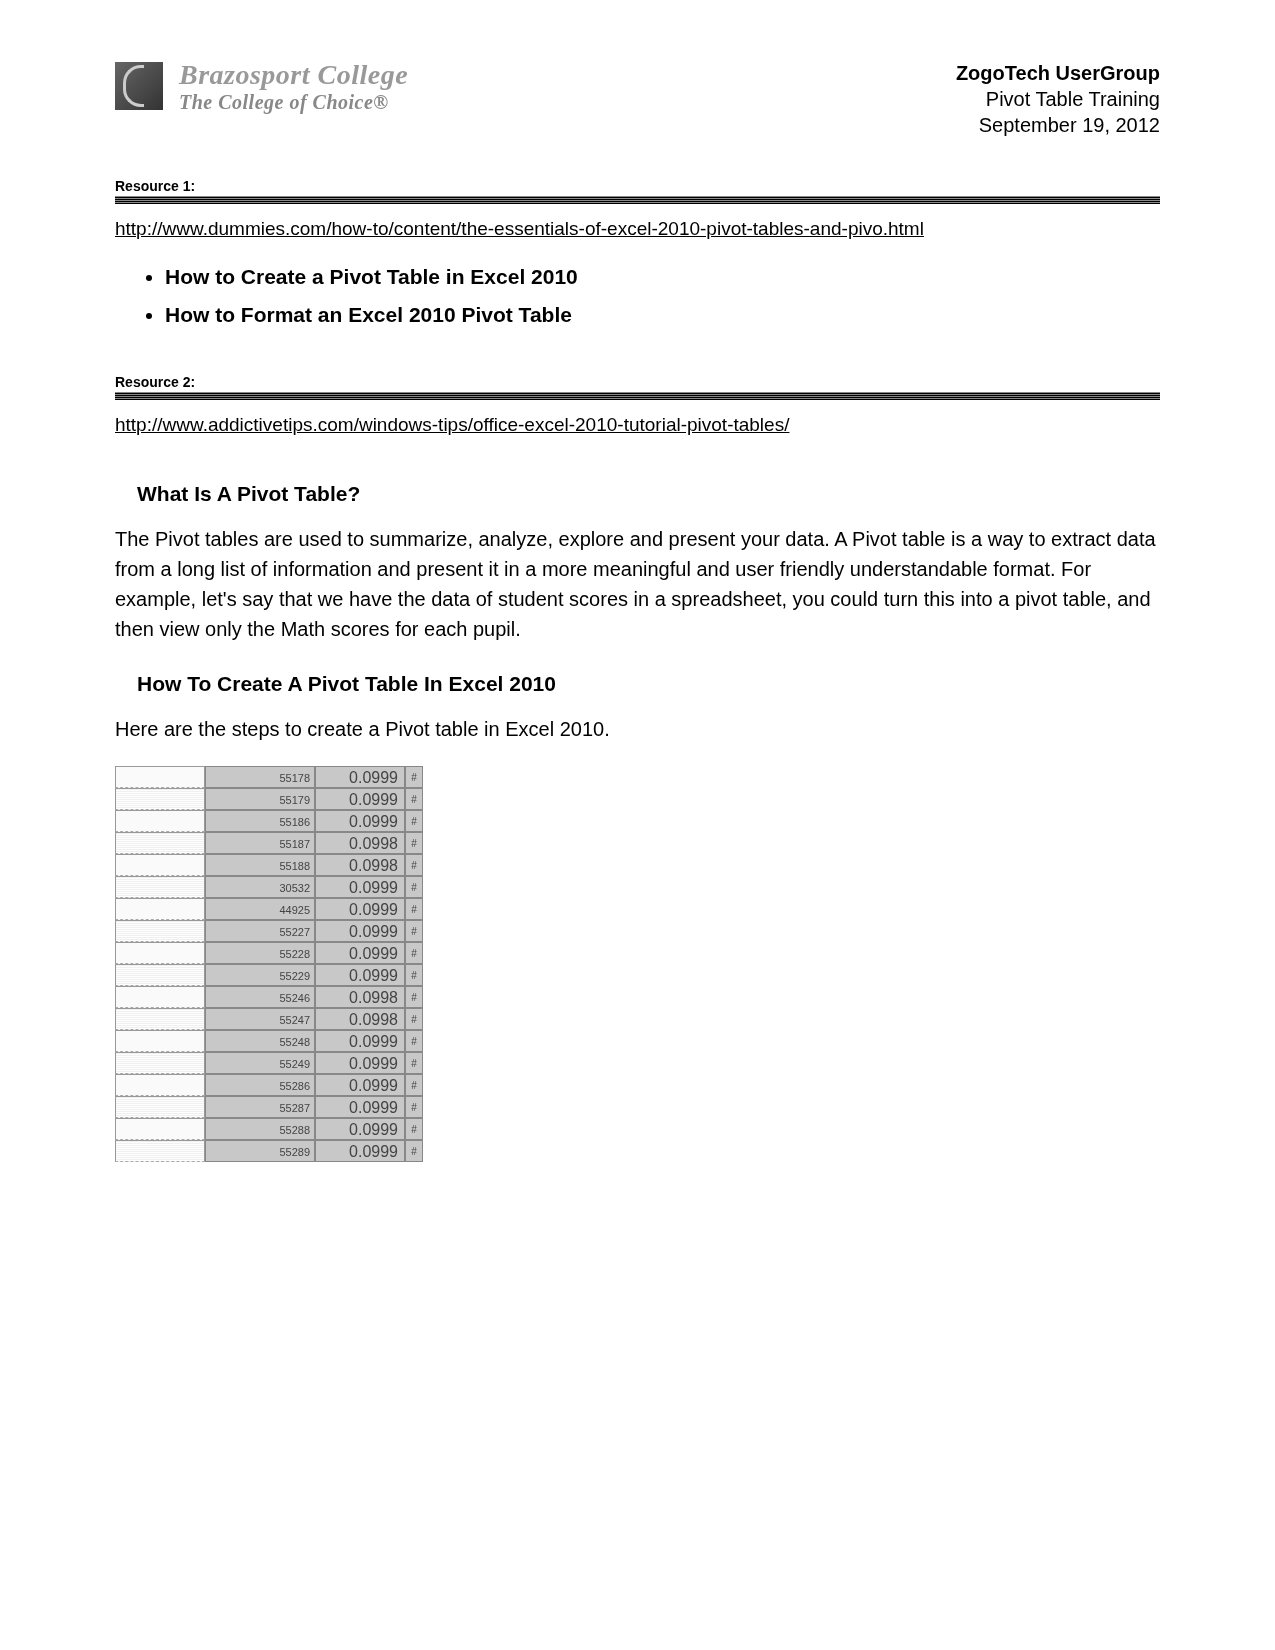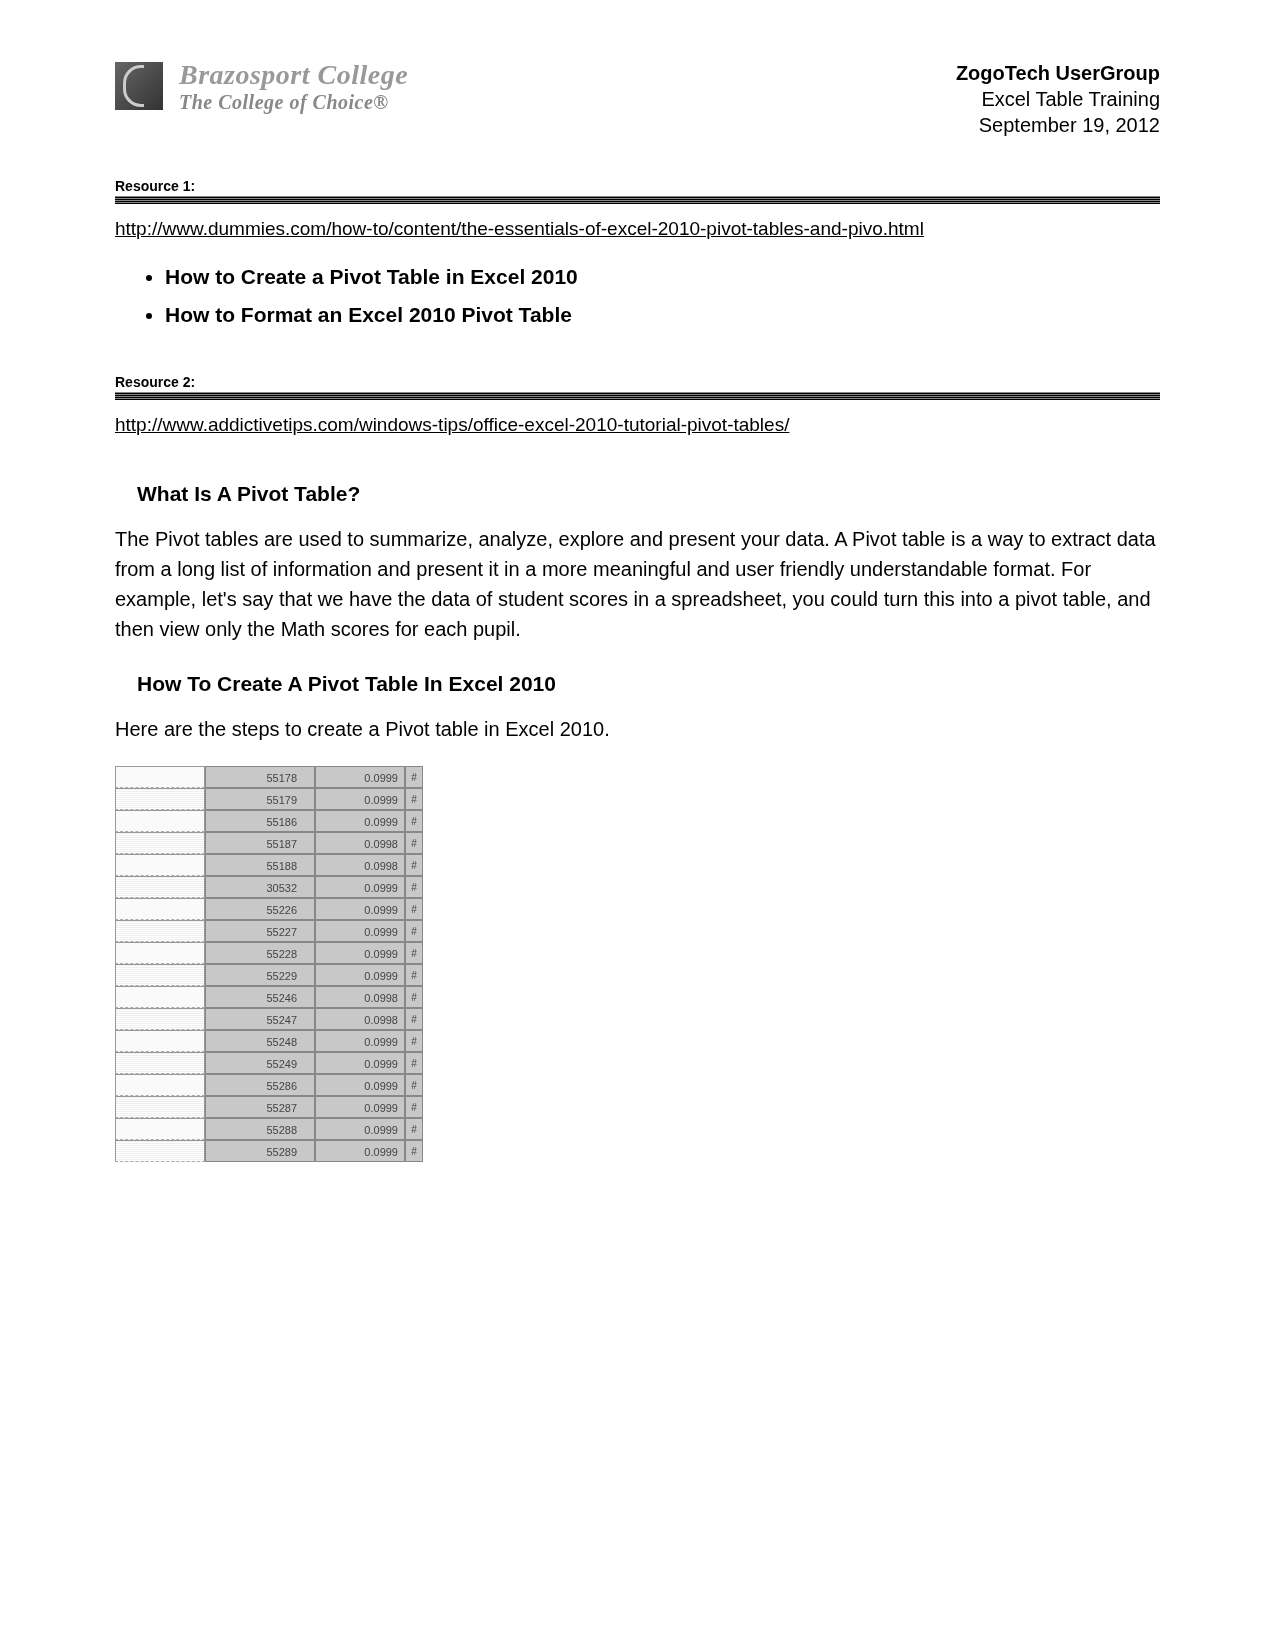--- a/index.html
+++ b/index.html
@@ -146,34 +146,34 @@
       width: 90px;
       border: 1px solid #999;
       border-bottom: 1px dashed #aaa;
       background: #fff;
     }
     .cell-b {
       width: 110px;
       background: #c8c8c8;
       border: 1px solid #888;
       text-align: right;
-      padding-right: 17px;
+      padding-right: 4px;
       color: #444;
       line-height: 22px;
       font-size: 11px;
     }
     .cell-c {
       width: 90px;
       background: #c8c8c8;
       border: 1px solid #888;
       text-align: right;
       padding-right: 6px;
       color: #444;
       line-height: 22px;
-      font-size: 11px;
+      font-size: 16px;
     }
     .cell-d {
       width: 18px;
       background: #c8c8c8;
       border: 1px solid #888;
       text-align: center;
       color: #444;
       line-height: 22px;
       font-size: 10px;
     }
@@ -195,21 +195,21 @@
   <div class="header">
     <div class="logo-area">
       <div class="logo-box"></div>
       <div class="logo-text">
         <div class="logo-line1">Brazosport College</div>
         <div class="logo-line2">The College of Choice®</div>
       </div>
     </div>
     <div class="header-right">
       <div class="header-right-line1">ZogoTech UserGroup</div>
-      <div>Excel Table Training</div>
+      <div>Pivot Table Training</div>
       <div>September 19, 2012</div>
     </div>
   </div>
 
   <div class="section-heading">Resource 1:</div>
   <div class="divider"></div>
   <a class="link">http://www.dummies.com/how-to/content/the-essentials-of-excel-2010-pivot-tables-and-pivo.html</a>
   <ul class="bullet-list">
     <li class="bullet-item">How to Create a Pivot Table in Excel 2010</li>
     <li class="bullet-item">How to Format an Excel 2010 Pivot Table</li>
@@ -257,21 +257,21 @@
         <div class="cell-d">#</div>
       </div>
       <div class="excel-row">
         <div class="cell-a"></div>
         <div class="cell-b">30532</div>
         <div class="cell-c">0.0999</div>
         <div class="cell-d">#</div>
       </div>
       <div class="excel-row">
         <div class="cell-a"></div>
-        <div class="cell-b">55226</div>
+        <div class="cell-b">44925</div>
         <div class="cell-c">0.0999</div>
         <div class="cell-d">#</div>
       </div>
       <div class="excel-row">
         <div class="cell-a"></div>
         <div class="cell-b">55227</div>
         <div class="cell-c">0.0999</div>
         <div class="cell-d">#</div>
       </div>
       <div class="excel-row">

